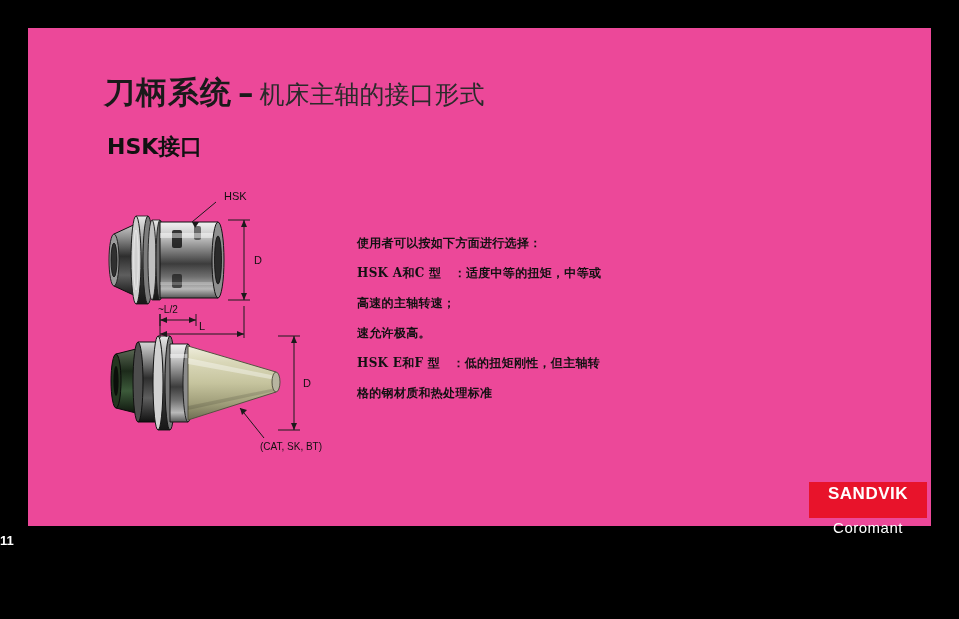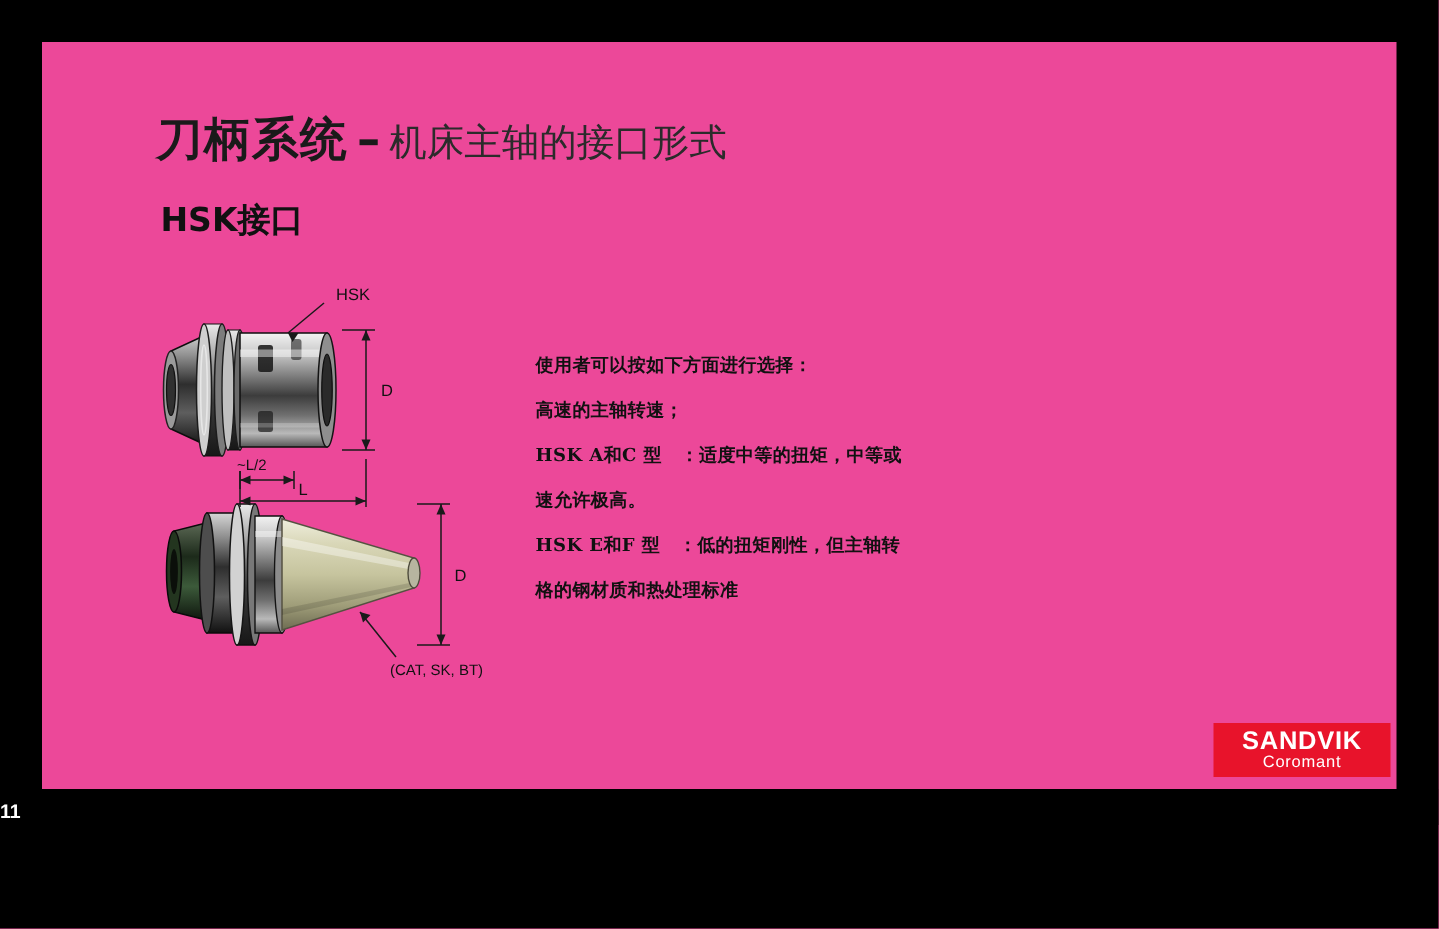--- a/index.html
+++ b/index.html
@@ -137,25 +137,26 @@
   .logo-main {
     font-family: "Liberation Sans", sans-serif;
     font-size: 17px;
     font-weight: bold;
     letter-spacing: 0.5px;
     line-height: 18px;
     display: block;
   }
   .logo-sub {
     font-family: "Liberation Sans", sans-serif;
-    font-size: 11px;
+    font-size: 15px;
     font-weight: normal;
     letter-spacing: 0.5px;
     line-height: 10px;
     display: block;
+    margin-top: 20px;
   }
 </style>
 </head>
 <body>
 
 <div class="slide">
 
   <div class="top-band"></div>
   <div class="bottom-band"></div>
   <div class="left-stripe"></div>
@@ -299,22 +300,22 @@
       <text x="154" y="78" font-family="Liberation Sans, sans-serif" font-size="11" fill="#111">D</text>
       <text x="58" y="127" font-family="Liberation Sans, sans-serif" font-size="10" fill="#111">~L/2</text>
       <text x="99" y="144" font-family="Liberation Sans, sans-serif" font-size="11" fill="#111">L</text>
       <text x="203" y="201" font-family="Liberation Sans, sans-serif" font-size="11" fill="#111">D</text>
       <text x="160" y="264" font-family="Liberation Sans, sans-serif" font-size="10" fill="#111">(CAT, SK, BT)</text>
     </svg>
   </div>
 
   <div class="body-text">
     <div class="line">使用者可以按如下方面进行选择：</div>
+    <div class="line">HSK A和C 型　：适度中等的扭矩，中等或</div>
     <div class="line">高速的主轴转速；</div>
-    <div class="line">HSK A和C 型　：适度中等的扭矩，中等或</div>
     <div class="line">速允许极高。</div>
     <div class="line">HSK E和F 型　：低的扭矩刚性，但主轴转</div>
     <div class="line">格的钢材质和热处理标准</div>
   </div>
 
   <div class="page-num">11</div>
 
   <div class="logo">
     <span class="logo-main">SANDVIK</span>
     <span class="logo-sub">Coromant</span>

